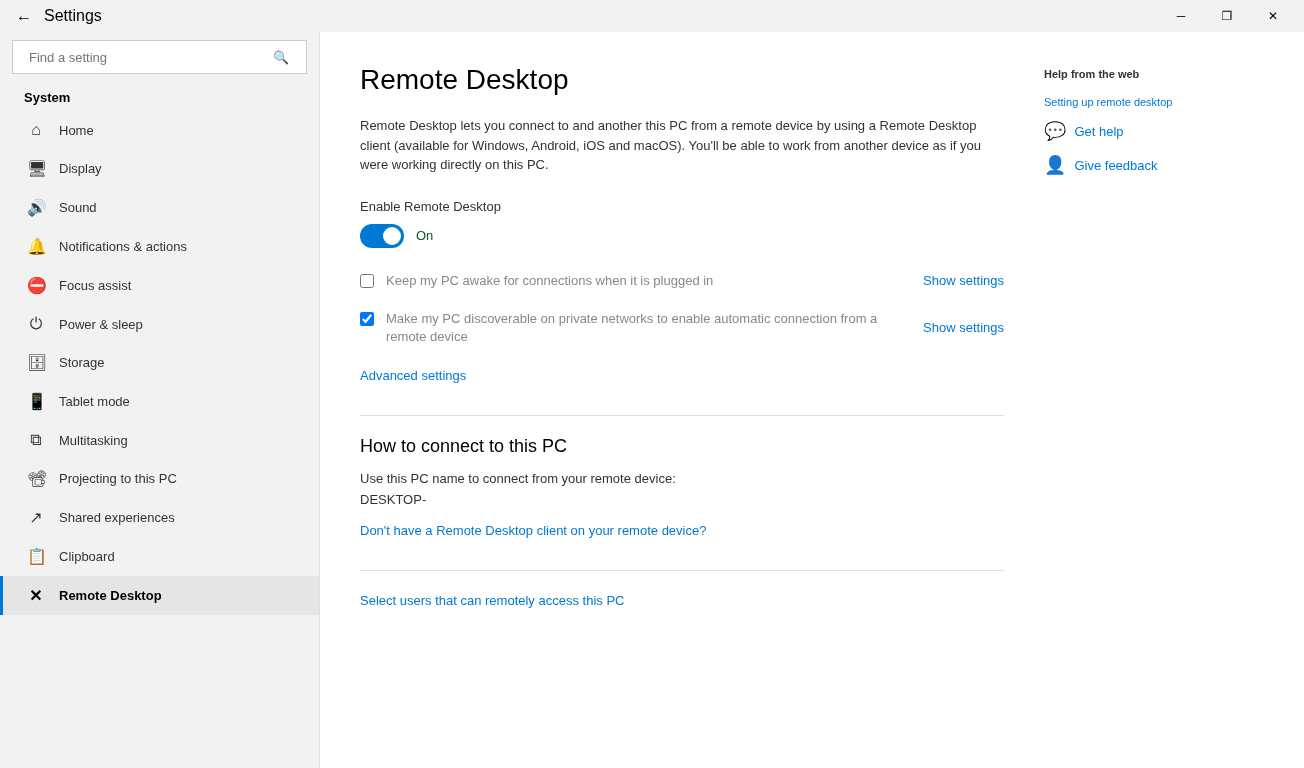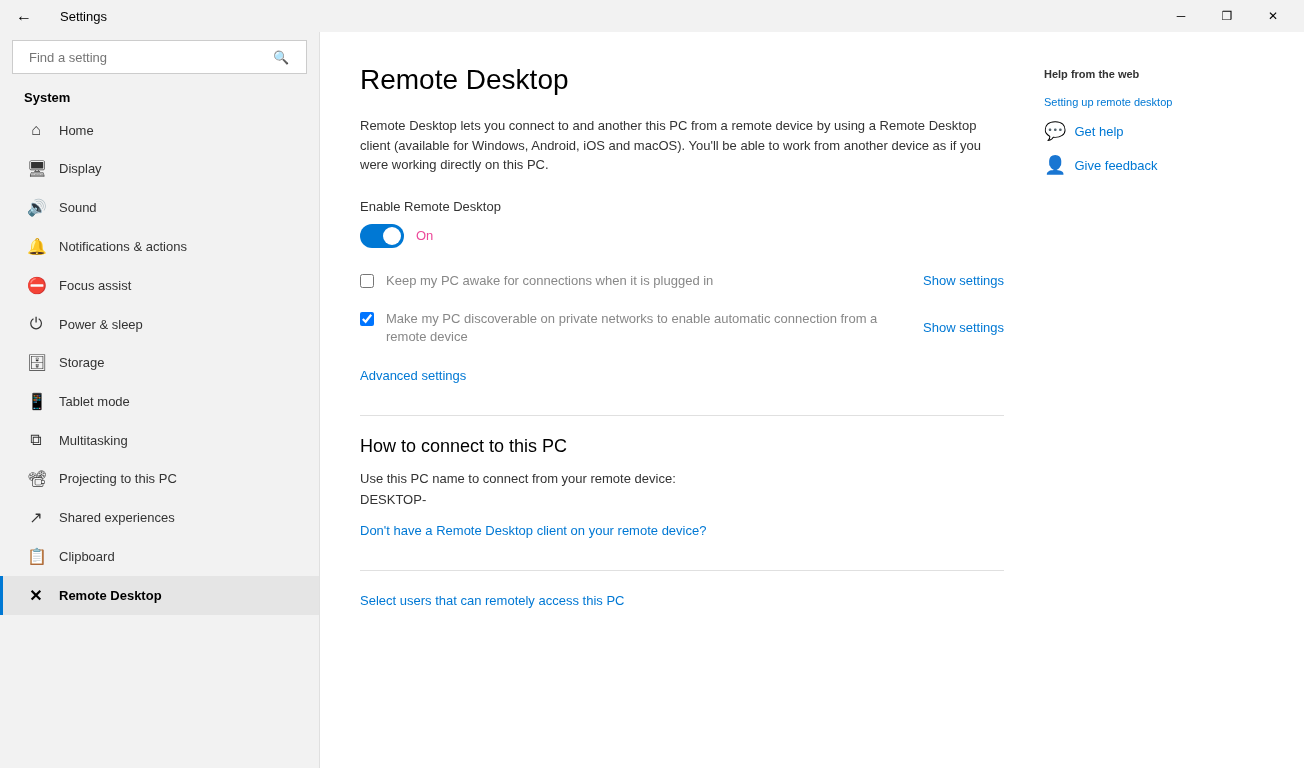--- a/index.html
+++ b/index.html
@@ -4,21 +4,21 @@
   <style>
     * { box-sizing: border-box; margin: 0; padding: 0; }
     body { font-family: 'Segoe UI', sans-serif; background: #f2f2f2; display: flex; flex-direction: column; height: 768px; width: 1304px; overflow: hidden; }
 
     
     .titlebar {
       display: flex; align-items: center; background: #f2f2f2;
       padding: 0 8px; height: 32px; flex-shrink: 0;
     }
     .titlebar-back { background: none; border: none; cursor: pointer; font-size: 16px; color: #000; padding: 4px 8px; }
-    .titlebar-title { font-size: 13px; color: #000; margin-left: 20px; }
+    .titlebar-title { font-size: 16px; color: #000; margin-left: 4px; }
     .titlebar-controls { margin-left: auto; display: flex; }
     .titlebar-btn { background: none; border: none; cursor: pointer; width: 46px; height: 32px; font-size: 12px; display: flex; align-items: center; justify-content: center; color: #000; }
 
     
     .app-body { display: flex; flex: 1; overflow: hidden; }
 
     
     .sidebar {
       width: 320px; background: #f2f2f2; flex-shrink: 0;
       display: flex; flex-direction: column; overflow-y: auto;
@@ -68,21 +68,21 @@
     .toggle {
       position: relative; width: 44px; height: 24px;
       background: #0078d4; border-radius: 12px; cursor: pointer;
       flex-shrink: 0;
     }
     .toggle-knob {
       position: absolute; width: 18px; height: 18px;
       background: #fff; border-radius: 50%; top: 3px; right: 3px;
       transition: left 0.2s;
     }
-    .toggle-label { font-size: 13px; color: #ec4899; }
+    .toggle-label { font-size: 13px; color: #14532d; }
 
     
     .checkbox-row {
       display: flex; align-items: flex-start; gap: 12px;
       margin-bottom: 16px; padding-bottom: 4px;
     }
     .checkbox-row input[type="checkbox"] {
       margin-top: 2px; width: 14px; height: 14px; flex-shrink: 0;
       cursor: pointer;
     }

